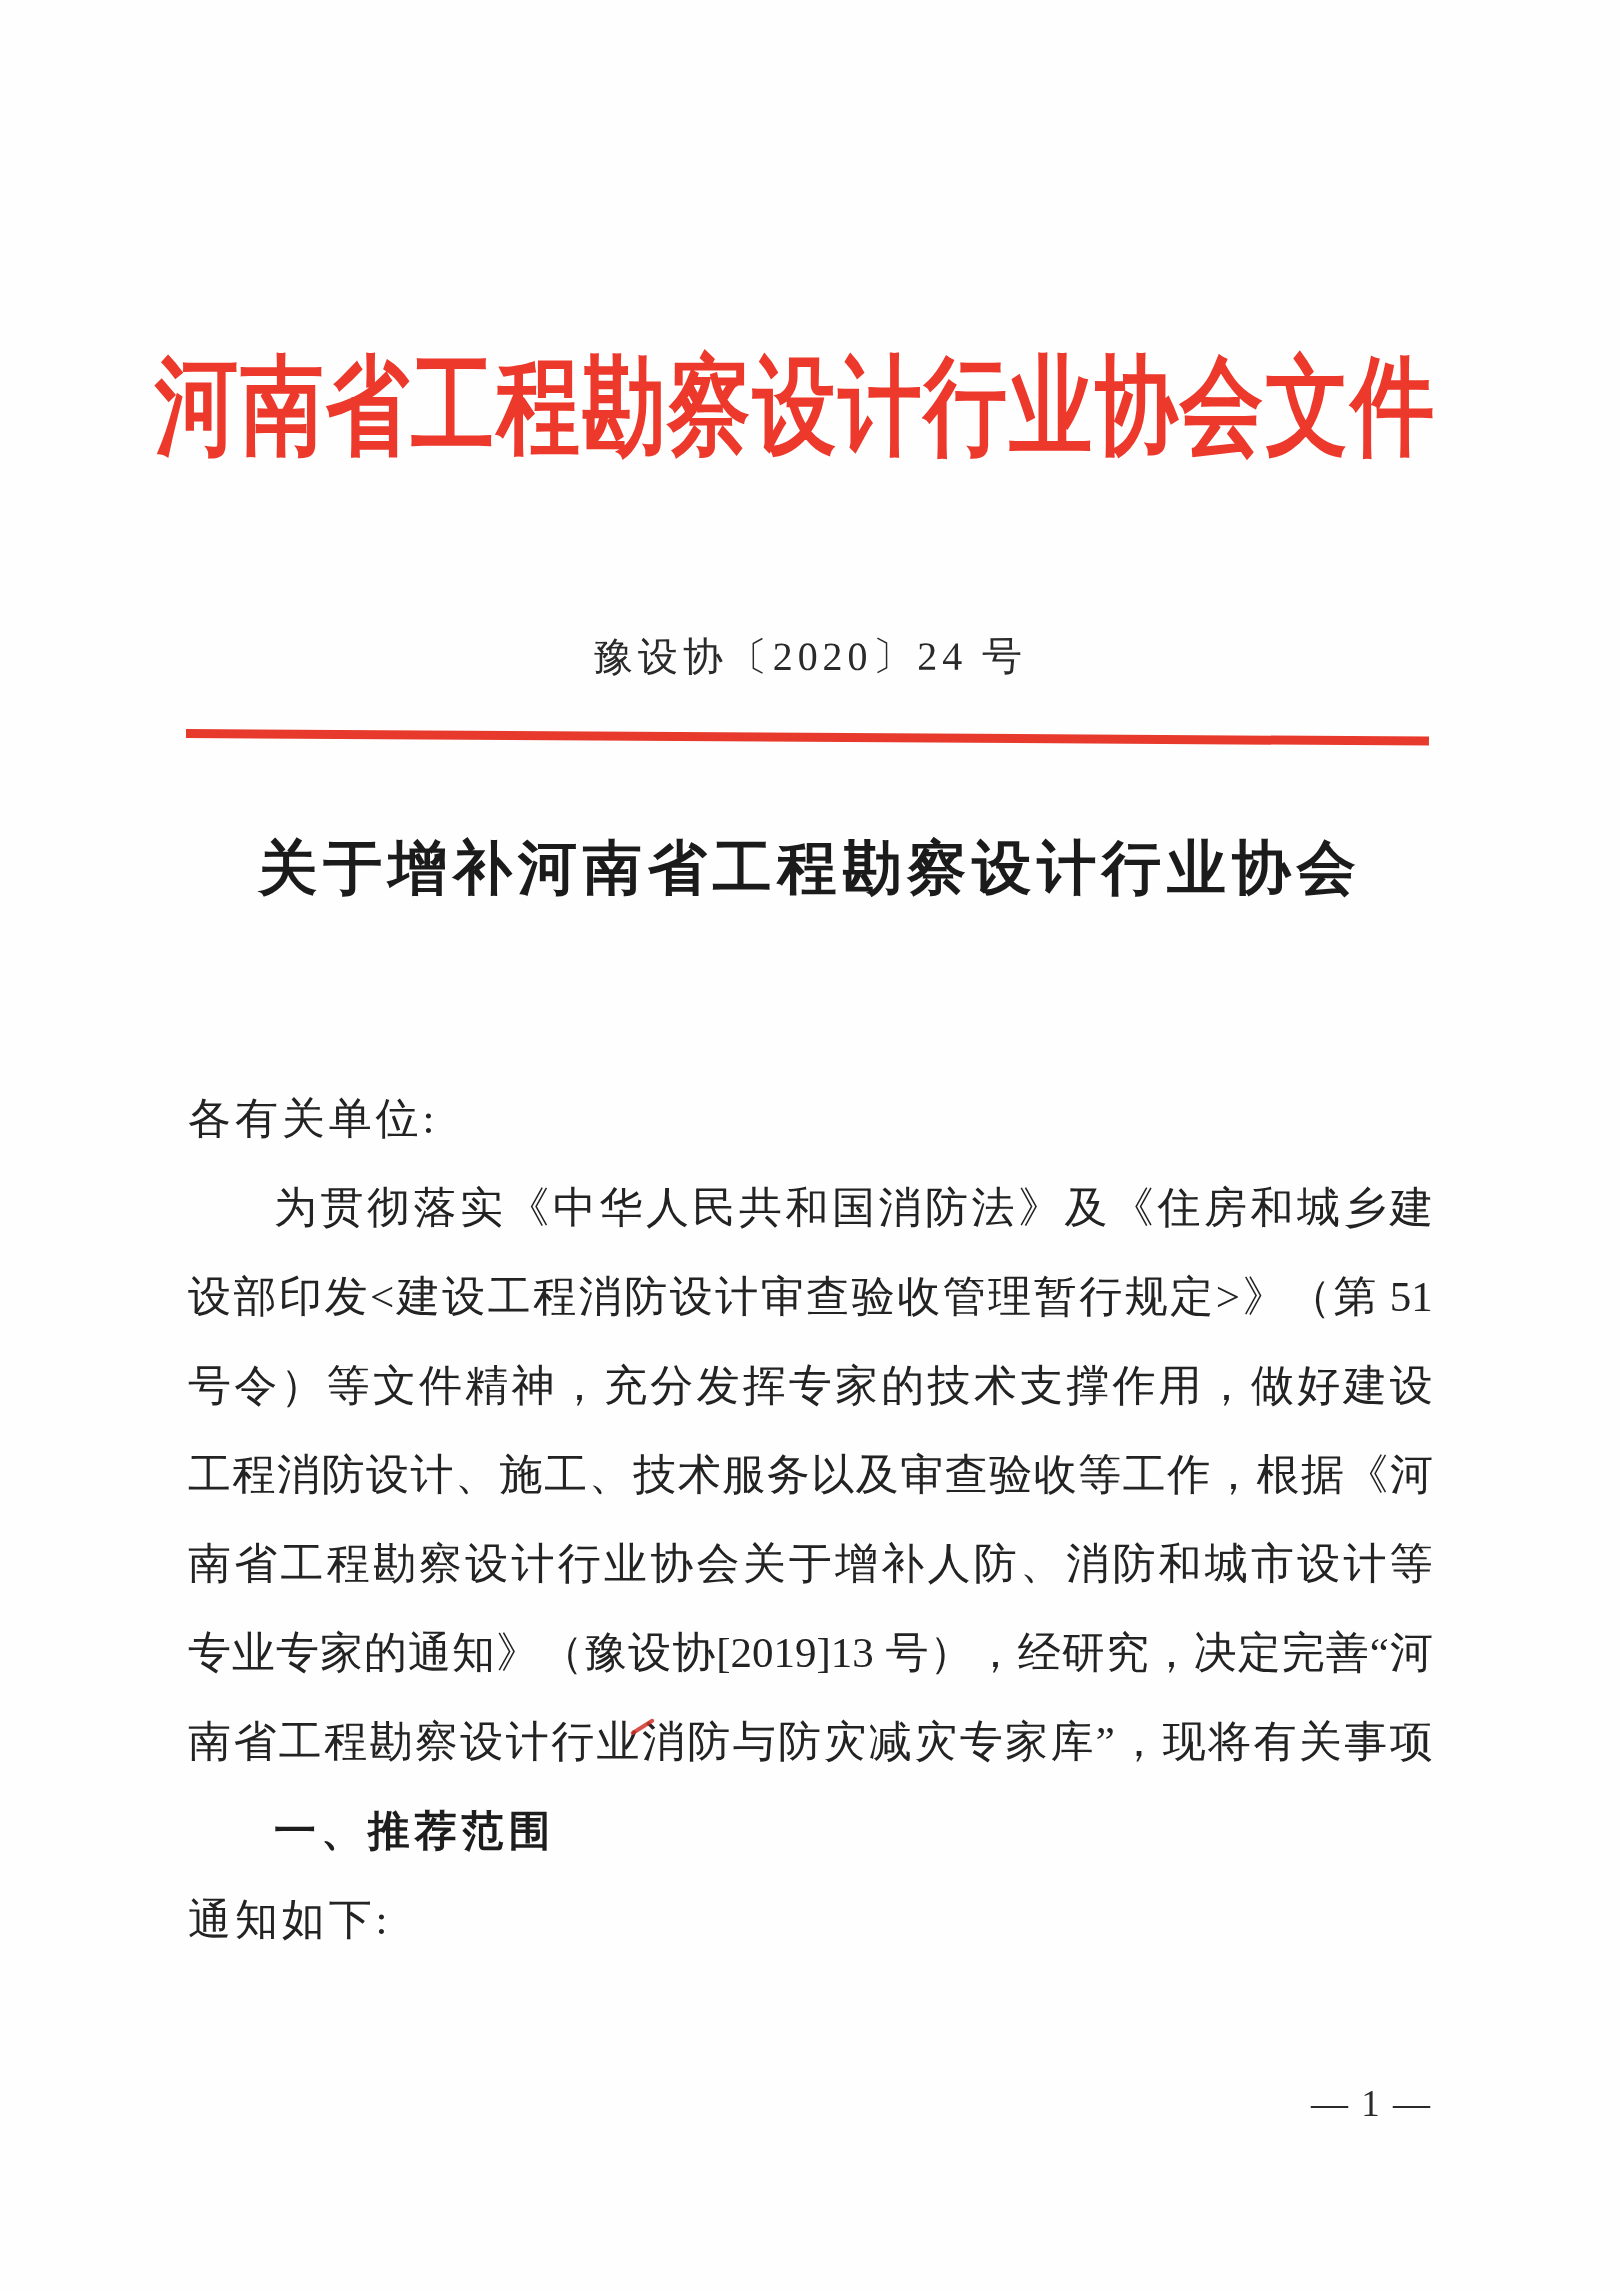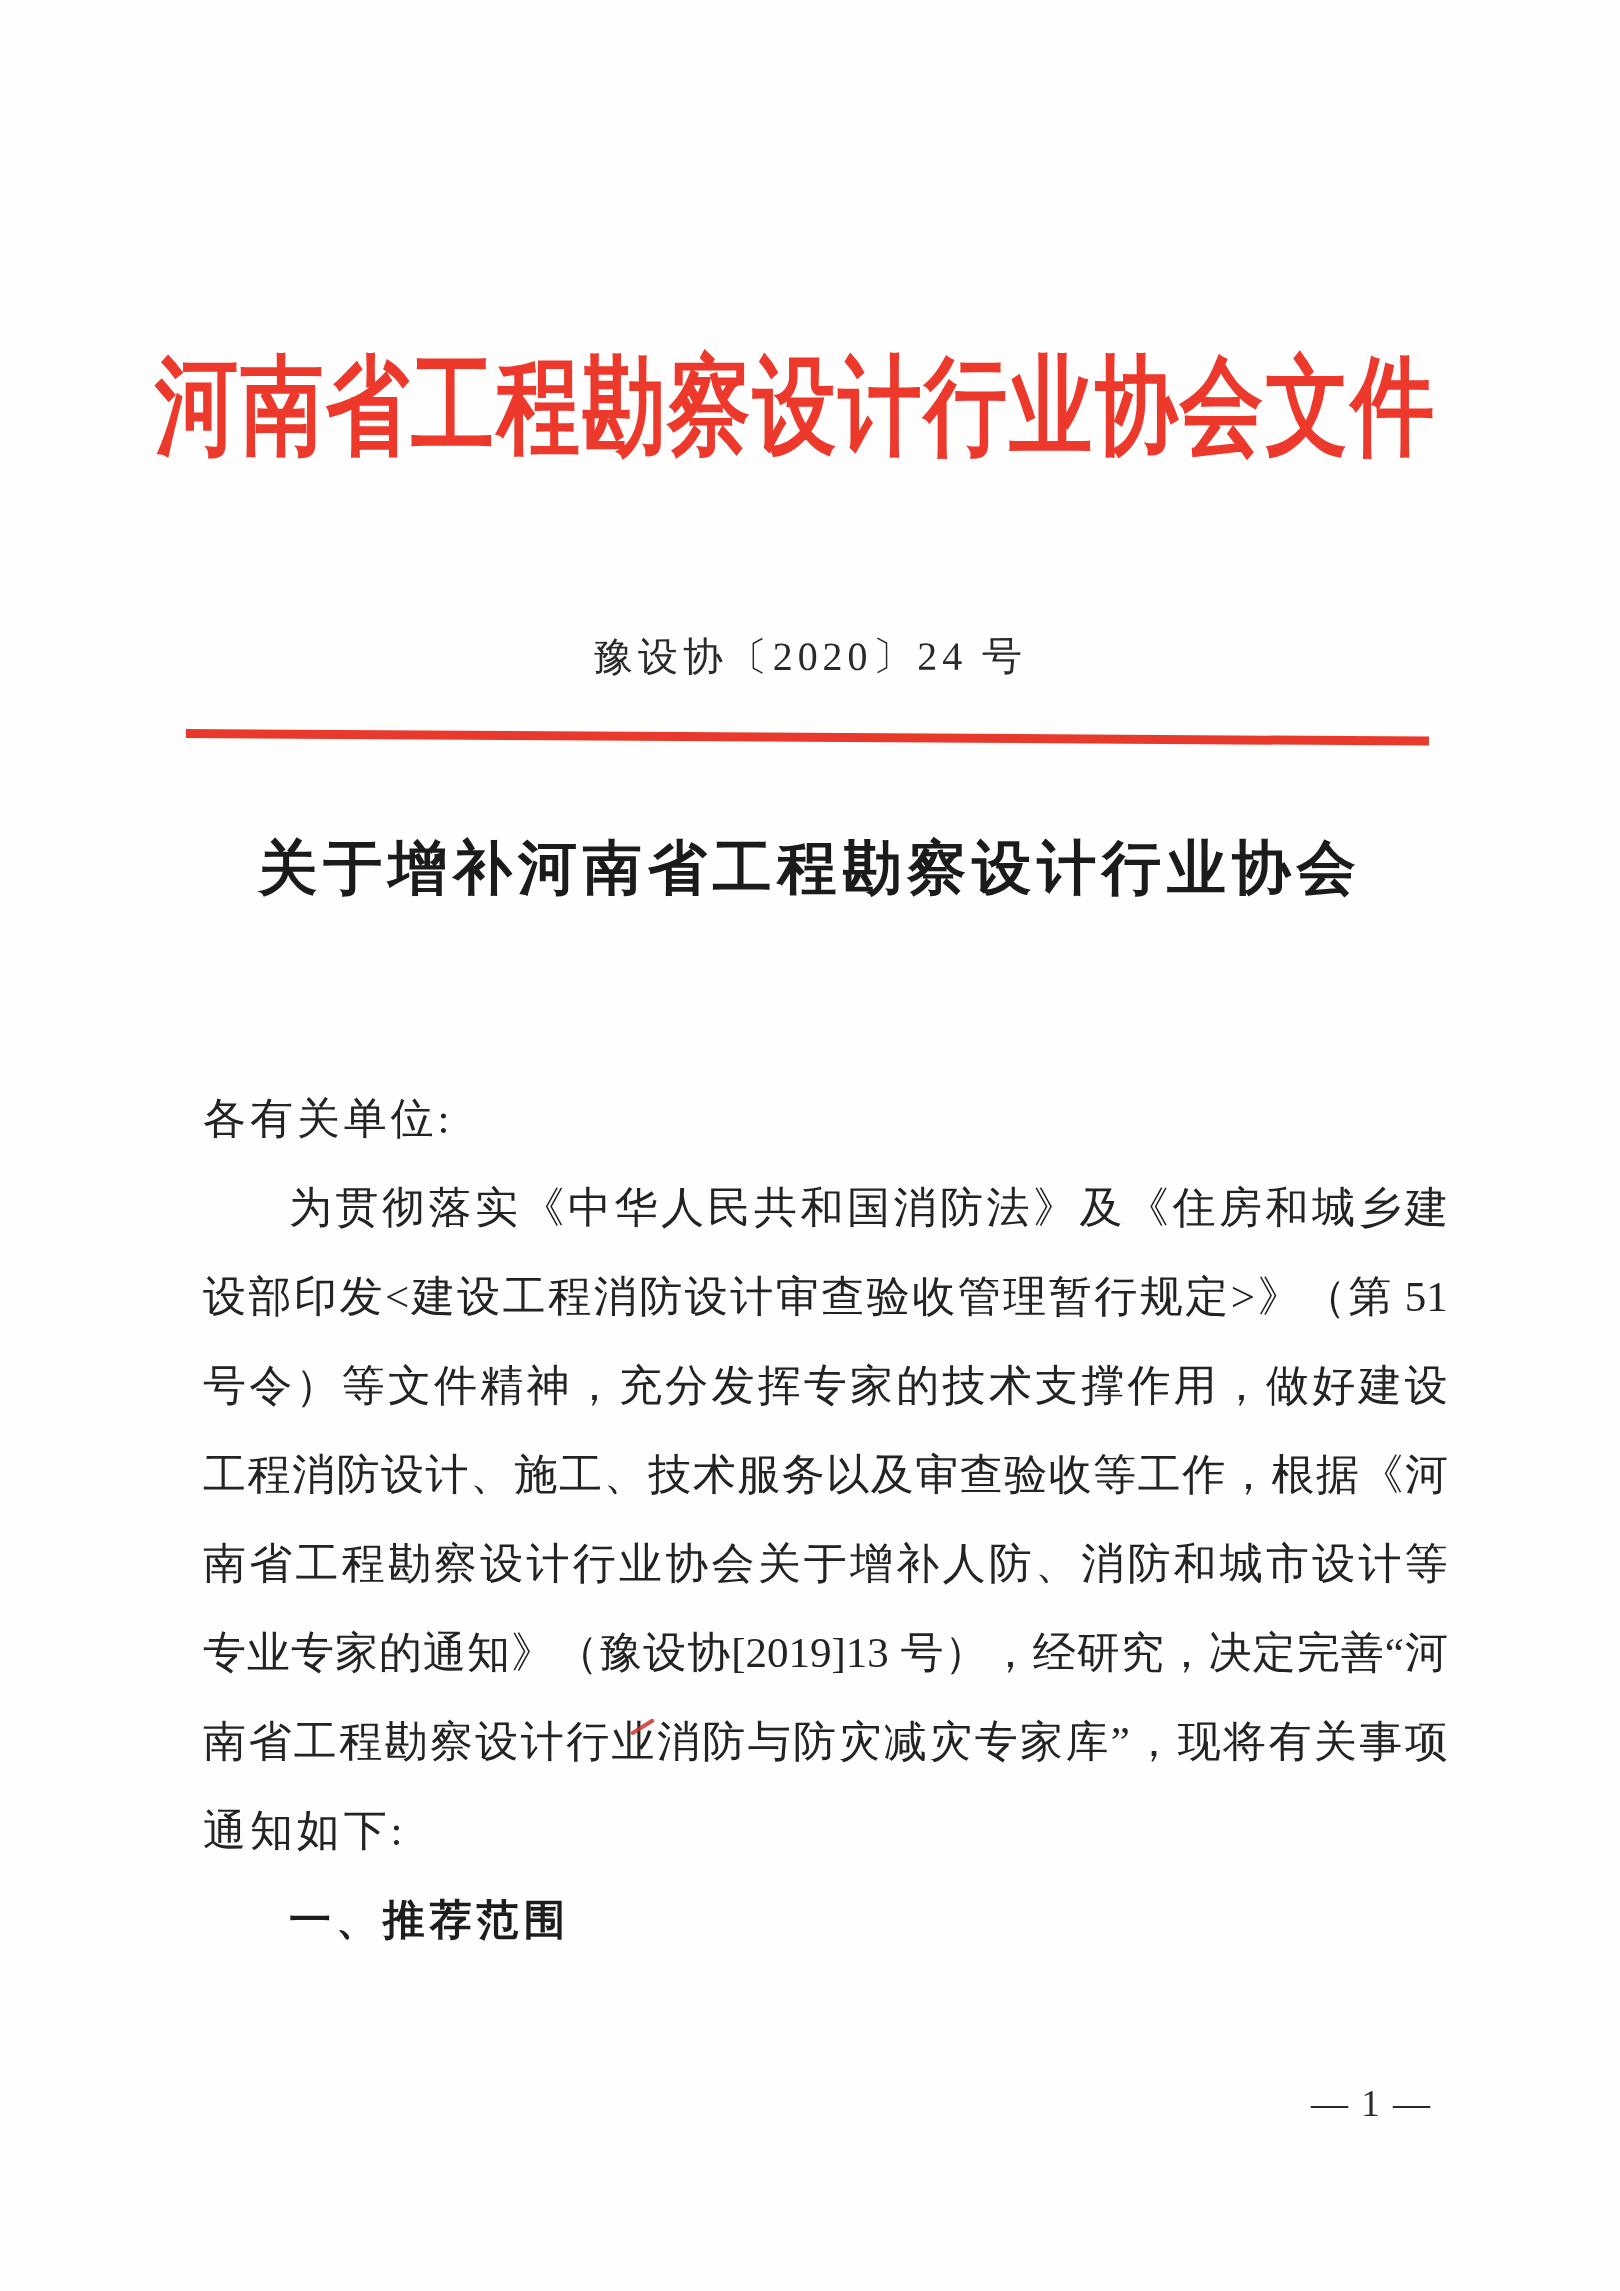--- a/index.html
+++ b/index.html
@@ -30,21 +30,21 @@
     background:#e83a2c;transform:rotate(0.35deg);transform-origin:left center;
   }
   
   .doc-title{
     position:absolute;left:0;top:808px;width:1620px;text-align:center;
     font-weight:bold;color:#1b1b1b;font-size:59px;letter-spacing:5.9px;
     line-height:121px;
   }
   
   .body-block{
-    position:absolute;left:203px;top:1074px;width:1245px;
+    position:absolute;left:188px;top:1074px;width:1245px;
     font-size:43px;color:#232323;
   }
   .line{
     position:relative;height:89px;display:flex;align-items:center;
     white-space:nowrap;
   }
   .line.justify{justify-content:space-between;}
   .line.left{justify-content:flex-start;letter-spacing:3.9px;}
   .line.indent{padding-left:86px;}
   .line.heading{
@@ -292,23 +292,23 @@
         <span>库</span>
         <span>”</span>
         <span>，</span>
         <span>现</span>
         <span>将</span>
         <span>有</span>
         <span>关</span>
         <span>事</span>
         <span>项</span>
       </div>
+    <div class="line left heading indent">一、推荐范围</div>
+
     <div class="line left">通知如下:</div>
-
-    <div class="line left heading indent">一、推荐范围</div>
   </div>
 
   <div class="red-pen-mark"></div>
 
   <div class="page-number">— 1 —</div>
 
 </div>
 
 
 </body></html>

